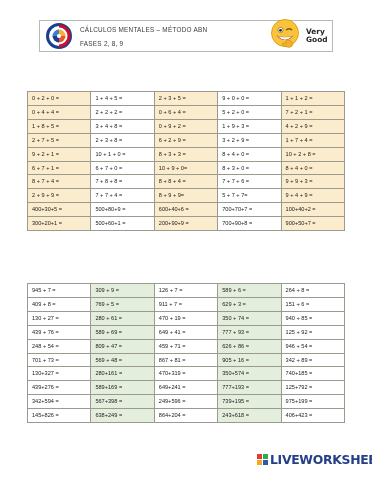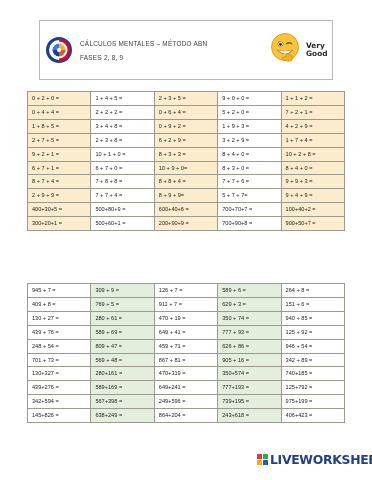--- a/index.html
+++ b/index.html
@@ -14,21 +14,21 @@
     overflow: hidden;
     position: relative;
   }
 
   
   .header-banner {
     position: absolute;
     left: 39px;
     top: 20px;
     width: 294px;
-    height: 60px;
+    height: 32px;
     border: 1px solid #b8b8b8;
     background: #ffffff;
     box-sizing: border-box;
     display: flex;
     align-items: center;
   }
   .header-logo {
     width: 26px;
     height: 26px;
     margin-left: 6px;

